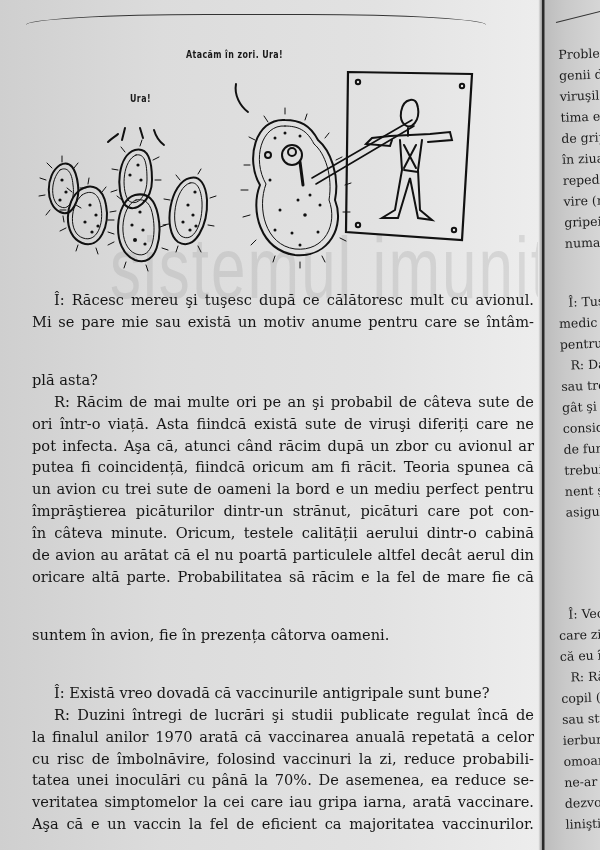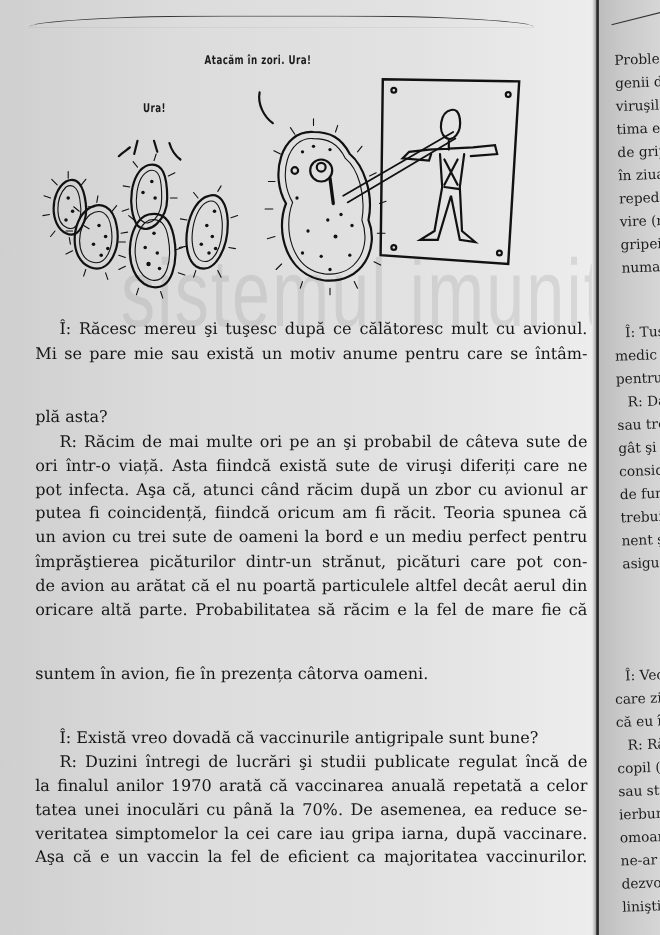--- a/index.html
+++ b/index.html
@@ -191,32 +191,34 @@
       <span class="line" style="text-indent:0">Mi se pare mie sau există un motiv anume pentru care se întâm-</span>
       <span class="line last" style="text-indent:0">plă asta?</span>
     </p>
     <p>
       <span class="line">R: Răcim de mai multe ori pe an şi probabil de câteva sute de</span>
       <span class="line" style="text-indent:0">ori într-o viață. Asta fiindcă există sute de viruşi diferiți care ne</span>
       <span class="line" style="text-indent:0">pot infecta. Aşa că, atunci când răcim după un zbor cu avionul ar</span>
       <span class="line" style="text-indent:0">putea fi coincidență, fiindcă oricum am fi răcit. Teoria spunea că</span>
       <span class="line" style="text-indent:0">un avion cu trei sute de oameni la bord e un mediu perfect pentru</span>
       <span class="line" style="text-indent:0">împrăştierea picăturilor dintr-un strănut, picături care pot con-</span>
+      <span class="line" style="text-indent:0">în câteva minute. Oricum, testele calității aerului dintr-o cabină</span>
       <span class="line" style="text-indent:0">de avion au arătat că el nu poartă particulele altfel decât aerul din</span>
       <span class="line" style="text-indent:0">oricare altă parte. Probabilitatea să răcim e la fel de mare fie că</span>
       <span class="line last" style="text-indent:0">suntem în avion, fie în prezența câtorva oameni.</span>
     </p>
     <p class="gap">
       <span class="line last">Î: Există vreo dovadă că vaccinurile antigripale sunt bune?</span>
     </p>
     <p>
       <span class="line">R: Duzini întregi de lucrări şi studii publicate regulat încă de</span>
       <span class="line" style="text-indent:0">la finalul anilor 1970 arată că vaccinarea anuală repetată a celor</span>
+      <span class="line" style="text-indent:0">cu risc de îmbolnăvire, folosind vaccinuri la zi, reduce probabili-</span>
       <span class="line" style="text-indent:0">tatea unei inoculări cu până la 70%. De asemenea, ea reduce se-</span>
-      <span class="line" style="text-indent:0">veritatea simptomelor la cei care iau gripa iarna, după vaccinare.</span>
+      <span class="line" style="text-indent:0">veritatea simptomelor la cei care iau gripa iarna, arată vaccinare.</span>
       <span class="line" style="text-indent:0">Aşa că e un vaccin la fel de eficient ca majoritatea vaccinurilor.</span>
     </p>
   </div>
 </div>
 
 <div class="spine-gap"></div>
 
 <div class="page-right">
   <div class="right-rule"></div>
   <div class="right-lines" style="top:44px;">

